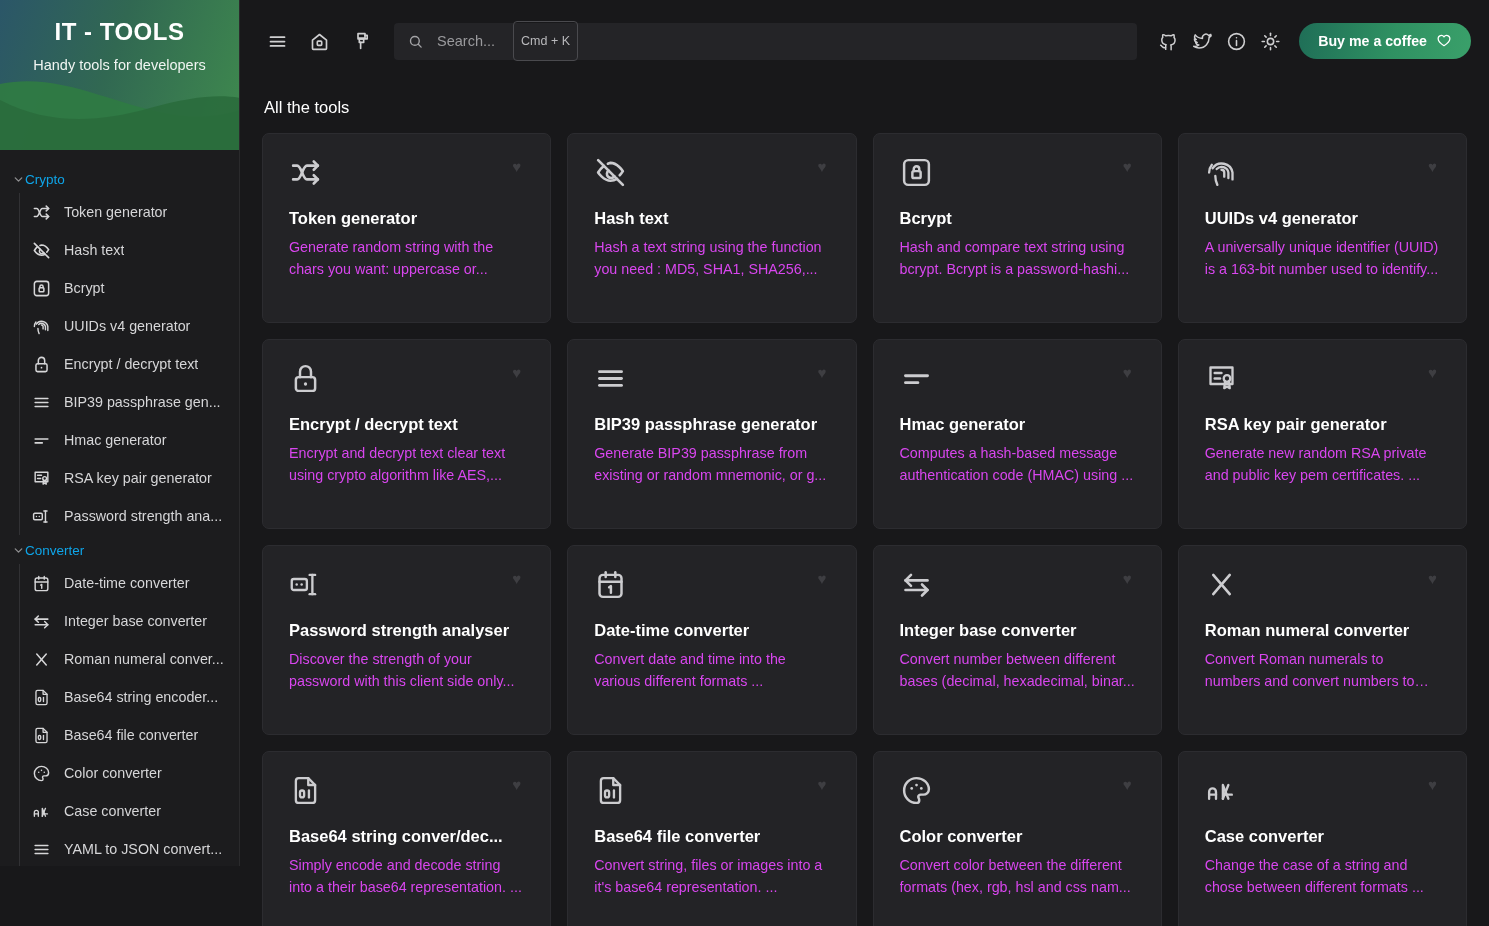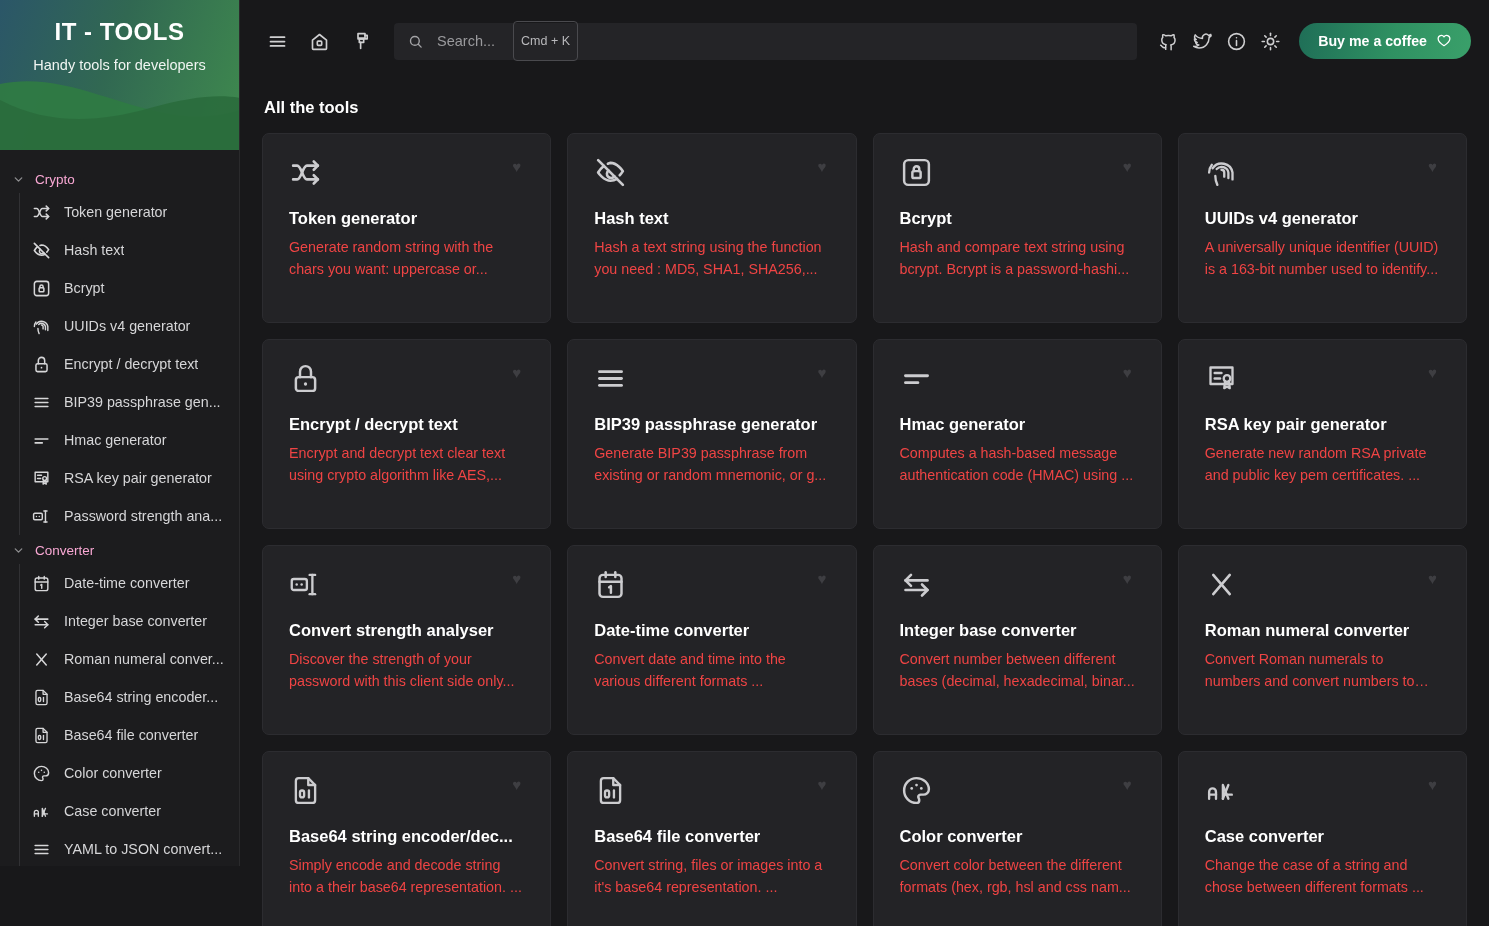--- a/index.html
+++ b/index.html
@@ -39,22 +39,22 @@
     position: relative; z-index: 2;
     text-align: center;
     color: #f0f5f2;
     font-size: 14.5px;
     padding-top: 11px;
   }
 
   .sb-scroll { height: 776px; overflow: hidden; padding-top: 14px; }
 
   .sb-group-title {
-    display: flex; align-items: center; gap: 10px;
-    color: #f9a8d4; font-size: 13.5px;
+    display: flex; align-items: center; gap: 0;
+    color: #0ea5e9; font-size: 13.5px;
     padding: 8px 0 6px 12px;
   }
   .chev { width: 13px; height: 13px; display: inline-block; color: #8e8e90; }
   .sb-items { border-left: 1px solid #313134; margin-left: 19px; }
   .sb-item {
     display: flex; align-items: center; gap: 13px;
     height: 38px; padding-left: 12px;
     color: #d6d6d8; font-size: 14.3px;
     white-space: nowrap; overflow: hidden;
     cursor: pointer;
@@ -100,21 +100,21 @@
     height: 36px; padding: 0 19px;
     border-radius: 18px;
     background: linear-gradient(100deg, #1f6e57 0%, #2f9162 55%, #3aa06a 100%);
     color: #ffffff; font-size: 14.2px; font-weight: bold;
     cursor: pointer; white-space: nowrap;
   }
   .coffee-btn svg { width: 16px; height: 16px; display: block; }
 
   .content { padding: 16px 22px 0 22px; height: 844px; overflow: hidden; }
   .section-title {
-    color: #ffffff; font-size: 16.5px; font-weight: bold;
+    color: #ffffff; font-size: 16.5px; font-weight: normal;
     padding: 0 0 16px 2px;
   }
 
   .grid {
     display: grid;
     grid-template-columns: repeat(4, 1fr);
     gap: 16px;
   }
   .card {
     background: #232326;
@@ -132,21 +132,21 @@
   .fav {
     color: #3e3e42; font-size: 15px; line-height: 1;
     padding: 3px; cursor: pointer;
   }
   .card-title {
     color: #ffffff; font-size: 16.5px; font-weight: bold;
     margin-top: 20px;
     white-space: nowrap; overflow: hidden; text-overflow: ellipsis;
   }
   .card-desc {
-    color: #ef4444; font-size: 14.3px; line-height: 1.52;
+    color: #d946ef; font-size: 14.3px; line-height: 1.52;
     margin-top: 9px;
     display: -webkit-box; -webkit-line-clamp: 2; -webkit-box-orient: vertical;
     overflow: hidden;
   }
 </style>
 </head>
 <body>
 
 <div class="app">
 
@@ -591,21 +591,21 @@
                   <rect x="2" y="8" width="11" height="8" rx="1.5"></rect>
                   <circle cx="5.6" cy="12" r=".9" fill="currentColor" stroke="none"></circle>
                   <circle cx="9.2" cy="12" r=".9" fill="currentColor" stroke="none"></circle>
                   <line x1="17" y1="5" x2="17" y2="19"></line>
                   <line x1="15" y1="5" x2="19" y2="5"></line>
                   <line x1="15" y1="19" x2="19" y2="19"></line>
                 </svg>
               </span>
             <span class="fav">♥</span>
           </div>
-          <div class="card-title">Convert strength analyser</div>
+          <div class="card-title">Password strength analyser</div>
           <div class="card-desc">Discover the strength of your password with this client side only...</div>
         </div>
 
         <div class="card">
           <div class="card-top">
             <span class="card-ico">
                 <svg viewBox="0 0 24 24" fill="none" stroke="currentColor" stroke-width="1.8" stroke-linecap="round" stroke-linejoin="round">
                   <rect x="4" y="5" width="16" height="16" rx="2.5"></rect>
                   <line x1="4" y1="10" x2="20" y2="10"></line>
                   <line x1="8.5" y1="3" x2="8.5" y2="6.5"></line>
@@ -654,21 +654,21 @@
             <span class="card-ico">
                 <svg viewBox="0 0 24 24" fill="none" stroke="currentColor" stroke-width="1.7" stroke-linecap="round" stroke-linejoin="round">
                   <path d="M14 3H7a2 2 0 00-2 2v14a2 2 0 002 2h10a2 2 0 002-2V8z"></path>
                   <polyline points="14 3 14 8 19 8"></polyline>
                   <rect x="8" y="12" width="3" height="5" rx="1.4"></rect>
                   <line x1="14.5" y1="12" x2="14.5" y2="17"></line>
                 </svg>
               </span>
             <span class="fav">♥</span>
           </div>
-          <div class="card-title">Base64 string encoder/dec...</div>
+          <div class="card-title">Base64 string conver/dec...</div>
           <div class="card-desc">Simply encode and decode string into a their base64 representation. ...</div>
         </div>
 
         <div class="card">
           <div class="card-top">
             <span class="card-ico">
                 <svg viewBox="0 0 24 24" fill="none" stroke="currentColor" stroke-width="1.7" stroke-linecap="round" stroke-linejoin="round">
                   <path d="M14 3H7a2 2 0 00-2 2v14a2 2 0 002 2h10a2 2 0 002-2V8z"></path>
                   <polyline points="14 3 14 8 19 8"></polyline>
                   <rect x="8" y="12" width="3" height="5" rx="1.4"></rect>

